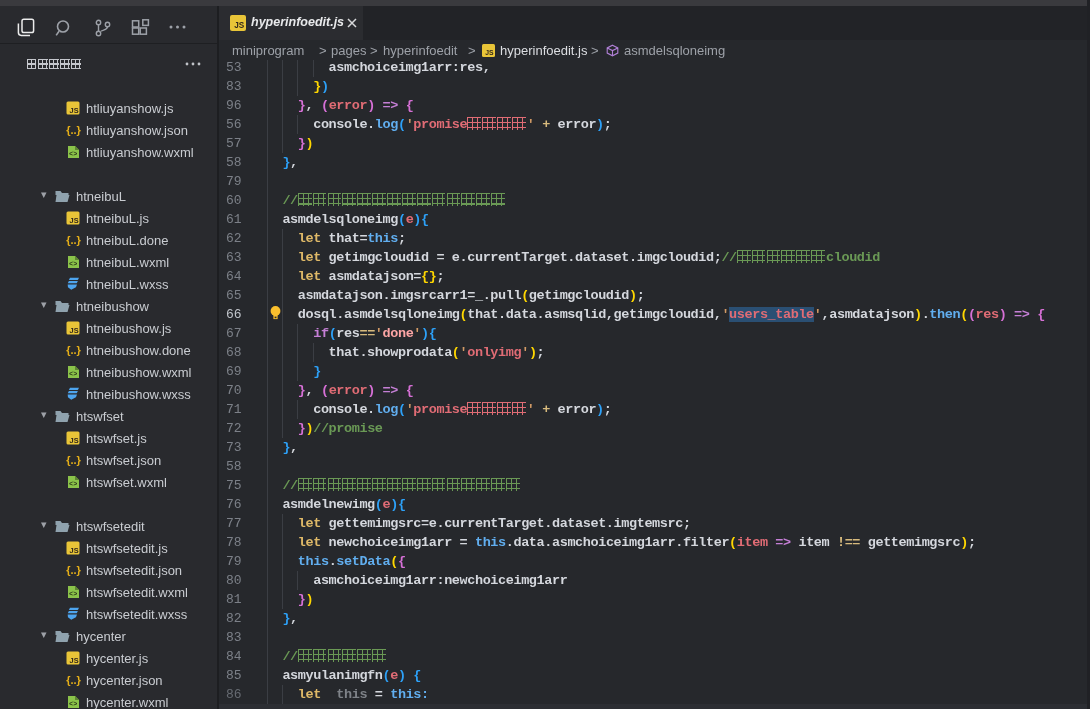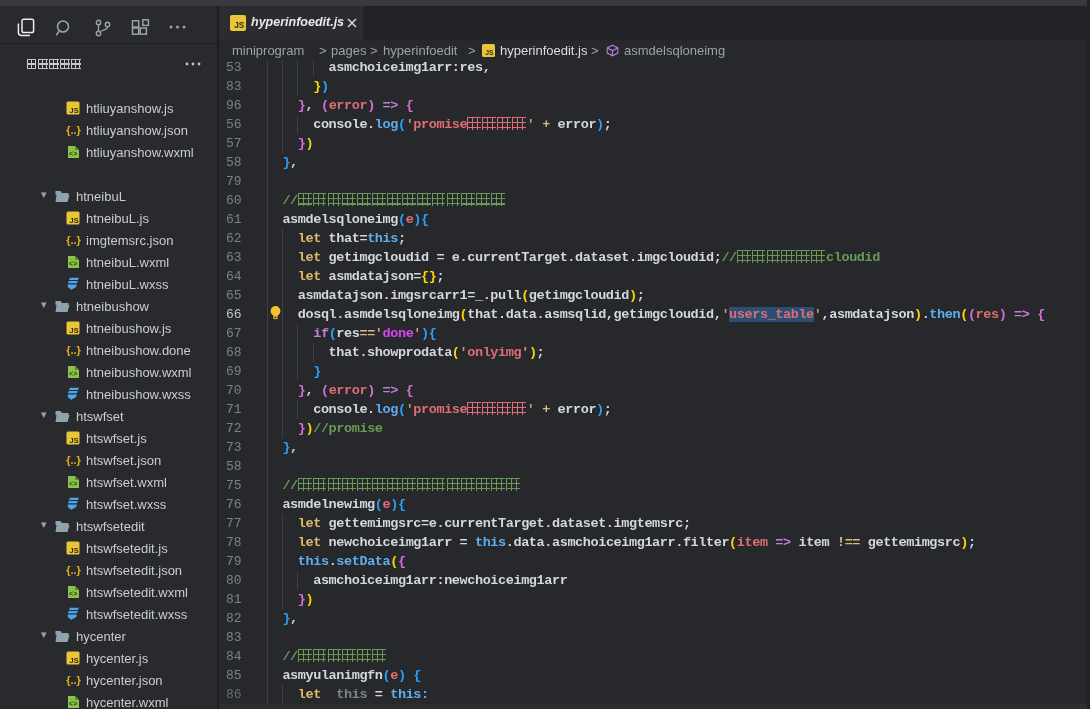--- a/index.html
+++ b/index.html
@@ -112,21 +112,21 @@
           </svg>
         </span>
         <span class="tlabel" style="left:86px">htneibuL.js</span>
       </div>
 <div class="trow" style="top:223px">
         <span class="ticon" style="left:66px">
           <svg class="fi" width="15" height="14" viewBox="0 0 15 14">
             <text x="7.5" y="11" font-family="Liberation Sans" font-size="11" font-weight="bold" fill="#e7b018" text-anchor="middle">{..}</text>
           </svg>
         </span>
-        <span class="tlabel" style="left:86px">imgtemsrc.json</span>
+        <span class="tlabel" style="left:86px">htneibuL.done</span>
       </div>
 <div class="trow" style="top:245px">
         <span class="ticon" style="left:66px">
           <svg class="fi" width="14" height="14" viewBox="0 0 14 14">
             <path d="M2 1 h7 l4 4 v8 h-11 z" fill="#8bc34a"></path>
             <path d="M9 1 l4 4 h-4 z" fill="#5d8731"></path>
             <text x="7.2" y="11" font-family="Liberation Mono" font-size="6.8" font-weight="bold" fill="#2c3a17" text-anchor="middle">&lt;&gt;</text>
           </svg>
         </span>
         <span class="tlabel" style="left:86px">htneibuL.wxml</span>
@@ -221,32 +221,20 @@
       </div>
 <div class="trow" style="top:465px">
         <span class="ticon" style="left:66px">
           <svg class="fi" width="14" height="14" viewBox="0 0 14 14">
             <path d="M2 1 h7 l4 4 v8 h-11 z" fill="#8bc34a"></path>
             <path d="M9 1 l4 4 h-4 z" fill="#5d8731"></path>
             <text x="7.2" y="11" font-family="Liberation Mono" font-size="6.8" font-weight="bold" fill="#2c3a17" text-anchor="middle">&lt;&gt;</text>
           </svg>
         </span>
         <span class="tlabel" style="left:86px">htswfset.wxml</span>
-      </div>
-<div class="trow" style="top:487px">
-        <span class="ticon" style="left:66px">
-          <svg class="fi" width="14" height="14" viewBox="0 0 14 14">
-            <g transform="skewX(-7)" fill="#4da4ee">
-              <path d="M4.1 0.8 h9 l-0.9 2.2 h-9 z"></path>
-              <path d="M3.4 4.1 h9 l-0.9 2.2 h-9 z"></path>
-              <path d="M2.6 7.4 h9.3 l-0.7 2.8 -4.4 2.6 -3.6 -2.6 z"></path>
-            </g>
-          </svg>
-        </span>
-        <span class="tlabel" style="left:86px">htswfset.wxss</span>
       </div>
 <div class="trow" style="top:509px">
         <span class="tw" style="left:41px">▾</span>
         <span class="ticon" style="left:55px;top:5px">
           <svg class="fi" width="15" height="13" viewBox="0 0 15 13">
             <path d="M0.5 1 h5 l1.5 2 h6.5 v2 h-13 z" fill="#8fa2ae"></path>
             <path d="M1.5 5 h13 l-2 7 h-12 z" fill="#8fa2ae"></path>
           </svg>
         </span>
         <span class="tlabel" style="left:76px">htswfsetedit</span>
@@ -392,21 +380,21 @@
 <div class="cl" style="top:128px">    <span style="color:#d670d6">}</span><span style="color:#ffd700">)</span></div>
 <div class="cl" style="top:147px">  <span style="color:#2da1f8">}</span>,</div>
 <div class="cl" style="top:166px"></div>
 <div class="cl" style="top:185px">  <span style="color:#6a9955">//</span><i class="cj" style="--c:#6a9955"></i><i class="cj" style="--c:#6a9955"></i><i class="cj" style="--c:#6a9955"></i><i class="cj" style="--c:#6a9955"></i><i class="cj" style="--c:#6a9955"></i><i class="cj" style="--c:#6a9955"></i><i class="cj" style="--c:#6a9955"></i><i class="cj" style="--c:#6a9955"></i><i class="cj" style="--c:#6a9955"></i><i class="cj" style="--c:#6a9955"></i><i class="cj" style="--c:#6a9955"></i><i class="cj" style="--c:#6a9955"></i><i class="cj" style="--c:#6a9955"></i><i class="cj" style="--c:#6a9955"></i></div>
 <div class="cl" style="top:204px">  asmdelsqloneimg<span style="color:#2da1f8">(</span><span style="color:#e06c75">e</span><span style="color:#2da1f8">)</span><span style="color:#2da1f8">{</span></div>
 <div class="cl" style="top:223px">    <span style="color:#dfb968">let</span> that=<span style="color:#61aeef">this</span>;</div>
 <div class="cl" style="top:242px">    <span style="color:#dfb968">let</span> getimgcloudid = e.currentTarget.dataset.imgcloudid;<span style="color:#6a9955">//</span><i class="cj" style="--c:#6a9955"></i><i class="cj" style="--c:#6a9955"></i><i class="cj" style="--c:#6a9955"></i><i class="cj" style="--c:#6a9955"></i><i class="cj" style="--c:#6a9955"></i><i class="cj" style="--c:#6a9955"></i><span style="color:#6a9955">cloudid</span></div>
 <div class="cl" style="top:261px">    <span style="color:#dfb968">let</span> asmdatajson=<span style="color:#ffd700">{}</span>;</div>
 <div class="cl" style="top:280px">    asmdatajson.imgsrcarr1=_.pull<span style="color:#ffd700">(</span>getimgcloudid<span style="color:#ffd700">)</span>;</div>
 <div class="cl" style="top:299px">    dosql.asmdelsqloneimg<span style="color:#ffd700">(</span>that.data.asmsqlid,getimgcloudid,<span style="color:#d19a66">'</span><span style="color:#e06c75;background:#2a4f73">users_table</span><span style="color:#d19a66">'</span>,asmdatajson<span style="color:#ffd700">)</span>.<span style="color:#61aeef">then</span><span style="color:#ffd700">(</span><span style="color:#d670d6">(</span><span style="color:#e06c75">res</span><span style="color:#d670d6">)</span> <span style="color:#c57fd6">=&gt;</span> <span style="color:#d670d6">{</span></div>
-<div class="cl" style="top:318px">      <span style="color:#c57fd6">if</span><span style="color:#2da1f8">(</span>res<span style="color:#d7ba7d">==</span><span style="color:#d19a66">'</span><span style="color:#d946ef">done</span><span style="color:#d19a66">'</span><span style="color:#2da1f8">)</span><span style="color:#2da1f8">{</span></div>
+<div class="cl" style="top:318px">      <span style="color:#c57fd6">if</span><span style="color:#2da1f8">(</span>res<span style="color:#d7ba7d">==</span><span style="color:#d19a66">'</span><span style="color:#fca5a5">done</span><span style="color:#d19a66">'</span><span style="color:#2da1f8">)</span><span style="color:#2da1f8">{</span></div>
 <div class="cl" style="top:337px">        that.showprodata<span style="color:#ffd700">(</span><span style="color:#d19a66">'</span><span style="color:#e06c75">onlyimg</span><span style="color:#d19a66">'</span><span style="color:#ffd700">)</span>;</div>
 <div class="cl" style="top:356px">      <span style="color:#2da1f8">}</span></div>
 <div class="cl" style="top:375px">    <span style="color:#d670d6">}</span>, <span style="color:#d670d6">(</span><span style="color:#e06c75">error</span><span style="color:#d670d6">)</span> <span style="color:#c57fd6">=&gt;</span> <span style="color:#d670d6">{</span></div>
 <div class="cl" style="top:394px">      console.<span style="color:#61aeef">log</span><span style="color:#2da1f8">(</span><span style="color:#d19a66">'</span><span style="color:#e06c75">promise</span><i class="cj" style="--c:#e06c75"></i><i class="cj" style="--c:#e06c75"></i><i class="cj" style="--c:#e06c75"></i><i class="cj" style="--c:#e06c75"></i><span style="color:#d19a66">'</span> <span style="color:#d7ba7d">+</span> error<span style="color:#2da1f8">)</span>;</div>
 <div class="cl" style="top:413px">    <span style="color:#d670d6">}</span><span style="color:#ffd700">)</span><span style="color:#6a9955">//promise</span></div>
 <div class="cl" style="top:432px">  <span style="color:#2da1f8">}</span>,</div>
 <div class="cl" style="top:451px"></div>
 <div class="cl" style="top:470px">  <span style="color:#6a9955">//</span><i class="cj" style="--c:#6a9955"></i><i class="cj" style="--c:#6a9955"></i><i class="cj" style="--c:#6a9955"></i><i class="cj" style="--c:#6a9955"></i><i class="cj" style="--c:#6a9955"></i><i class="cj" style="--c:#6a9955"></i><i class="cj" style="--c:#6a9955"></i><i class="cj" style="--c:#6a9955"></i><i class="cj" style="--c:#6a9955"></i><i class="cj" style="--c:#6a9955"></i><i class="cj" style="--c:#6a9955"></i><i class="cj" style="--c:#6a9955"></i><i class="cj" style="--c:#6a9955"></i><i class="cj" style="--c:#6a9955"></i><i class="cj" style="--c:#6a9955"></i></div>
 <div class="cl" style="top:489px">  asmdelnewimg<span style="color:#2da1f8">(</span><span style="color:#e06c75">e</span><span style="color:#2da1f8">)</span><span style="color:#2da1f8">{</span></div>
 <div class="cl" style="top:508px">    <span style="color:#dfb968">let</span> gettemimgsrc=e.currentTarget.dataset.imgtemsrc;</div>

